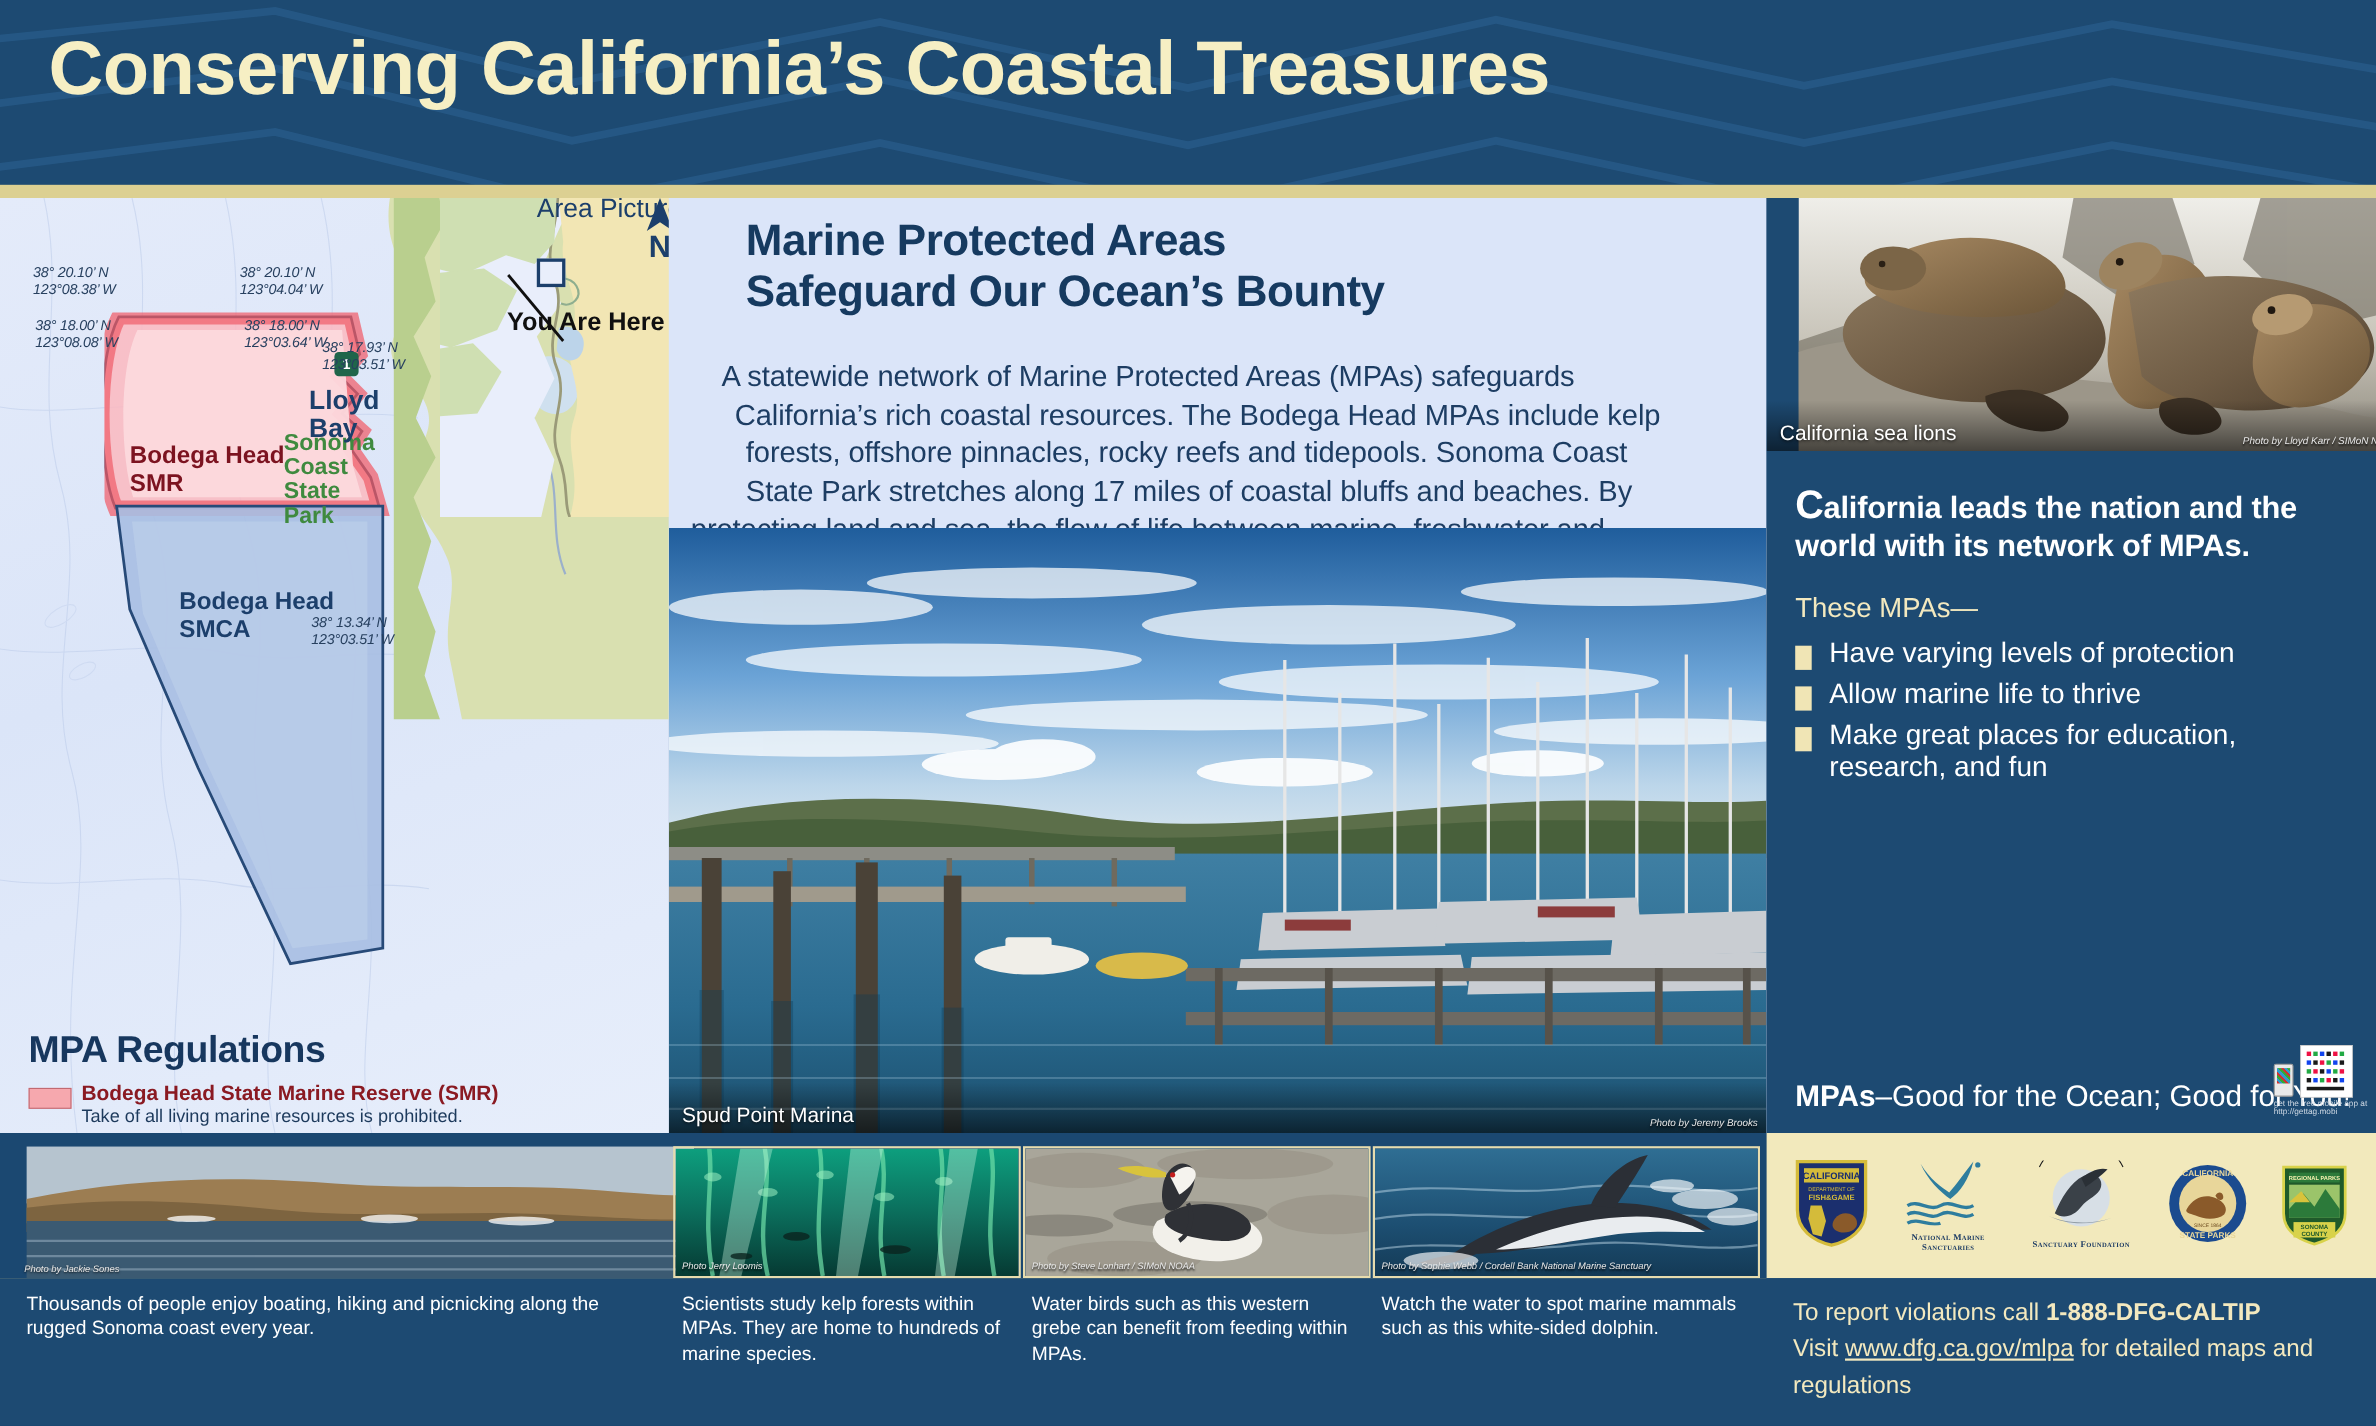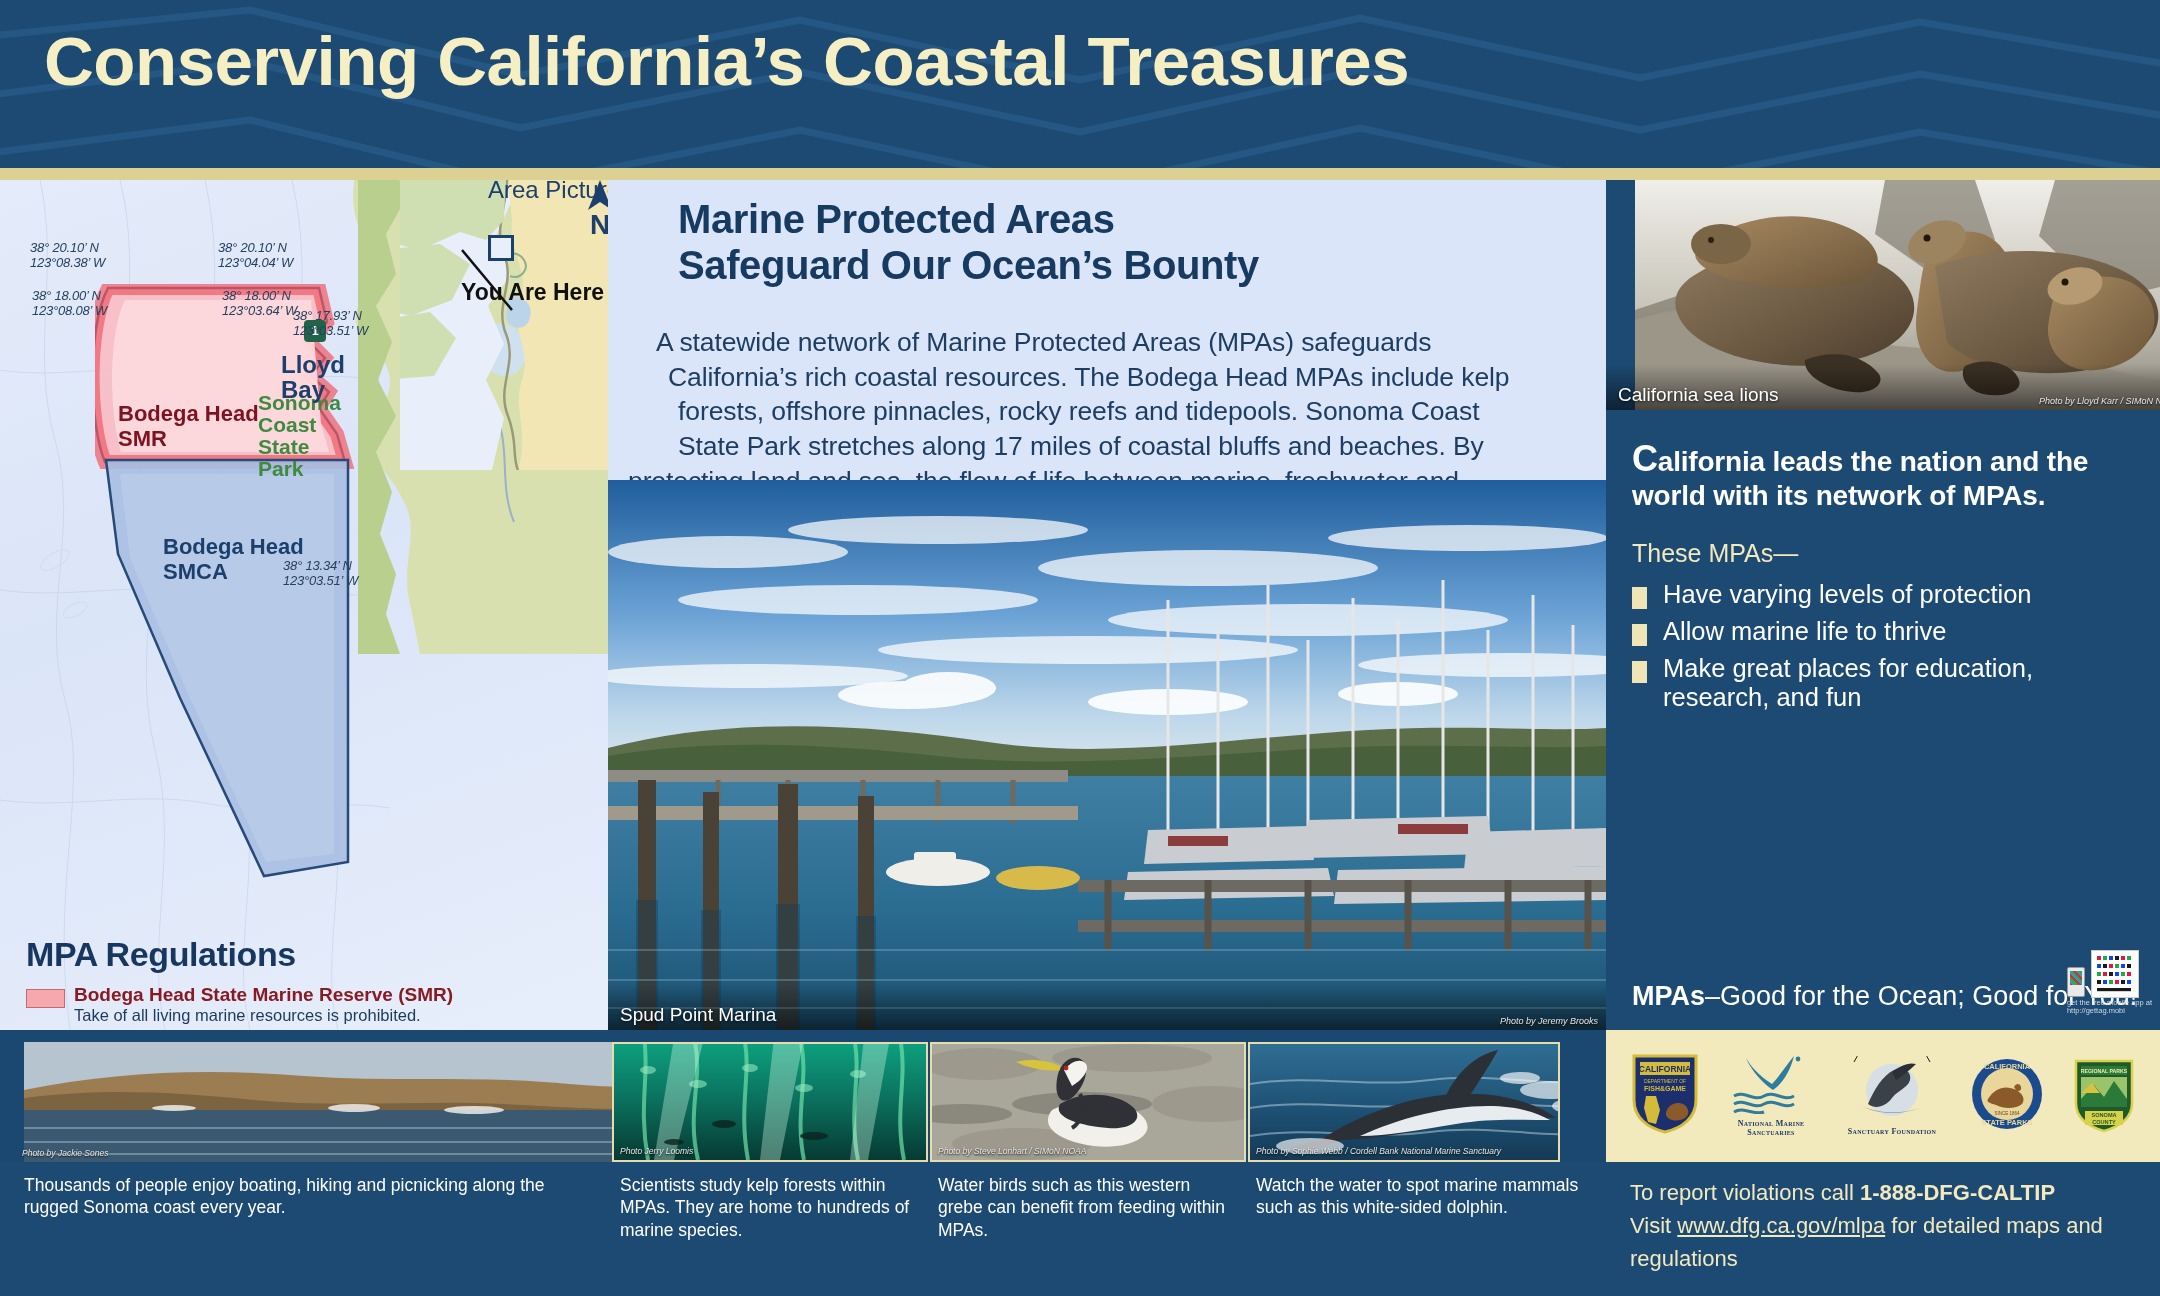--- a/index.html
+++ b/index.html
@@ -663,21 +663,21 @@
         <path d="M128,60 C150,46 186,48 202,64 C212,76 198,86 176,84 C150,82 120,74 128,60 Z" fill="#2f3136"></path>
         <path d="M126,30 C130,16 142,10 150,16 C158,22 154,40 142,52 C132,62 120,56 126,30 Z" fill="#2f3136"></path>
         <path d="M132,26 C140,16 150,14 154,20 C158,26 150,36 140,42 Z" fill="#f5f3ee"></path>
         <path d="M128,22 C116,16 96,14 84,18 C96,24 114,28 128,26 Z" fill="#d8c33c"></path>
         <circle cx="134" cy="24" r="2.4" fill="#c21d1d"></circle>
         <path d="M148,50 C154,62 150,78 140,84" fill="none" stroke="#2f3136" stroke-width="4"></path>
       </svg>
       <div class="photo-credit" style="left:6px;right:auto;">Photo by Steve Lonhart / SIMoN NOAA</div>
     </div>
 
-    <div class="sp" style="left:1248px;width:312px;border:2px solid #e7dcae;box-sizing:border-box;">
+    <div class="sp" style="left:1248px;width:352px;border:2px solid #e7dcae;box-sizing:border-box;">
       <svg width="348" height="116" viewBox="0 0 348 116" preserveAspectRatio="none">
         <defs>
             <linearGradient id="dw" x1="0" y1="0" x2="0" y2="1">
           <stop offset="0" stop-color="#2f6e93"></stop>
               <stop offset="60%" stop-color="#1d4f72"></stop>
               <stop offset="100%" stop-color="#143a56"></stop>
         </linearGradient>
           </defs>
         <rect width="348" height="116" fill="url(#dw)"></rect>
         <g stroke="#cfe6f4" stroke-width="2" opacity=".45" fill="none">

